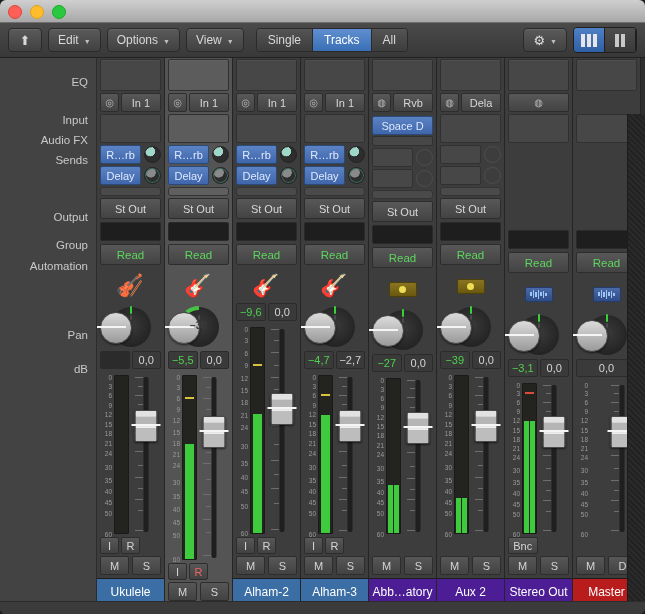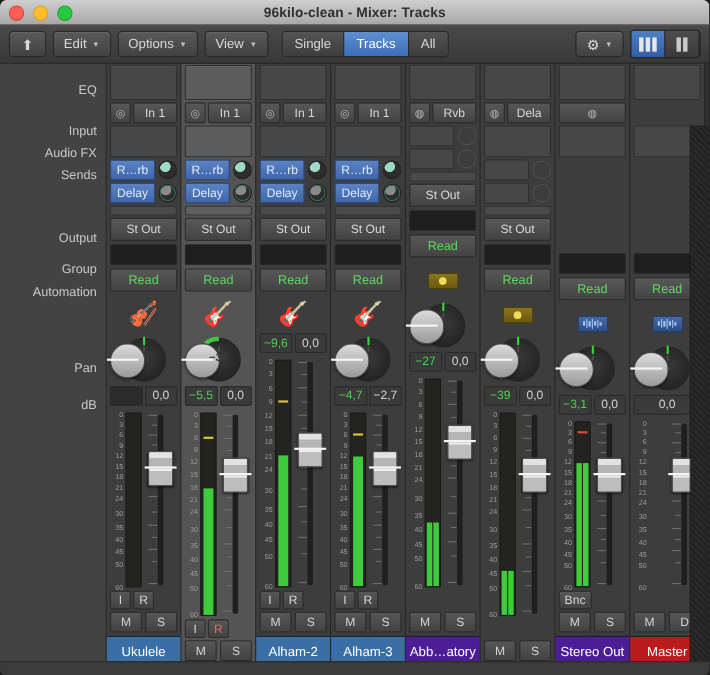--- a/index.html
+++ b/index.html
@@ -159,21 +159,20 @@
 <body>
 
 <div id="app">
 
   <div class="titlebar">
     <div class="traffic">
       <div class="tl r"></div>
       <div class="tl y"></div>
       <div class="tl g"></div>
     </div>
-    <div class="title">96kilo-clean - Mixer: Tracks</div>
   </div>
 
   <div class="toolbar">
     <div class="tbtn uparrow">⬆</div>
     <div class="tbtn">
       <span>Edit</span>
       <span class="caret">▼</span>
     </div>
     <div class="tbtn">
       <span>Options</span>
@@ -591,20 +590,24 @@
           <div class="namebtn blue">Alham-3</div>
         <div class="underplain"></div>
         <div class="underbar"></div>
         </div>
         <div class="strip">
           <div class="slot eqslot"></div>
           <div class="row">
             <div class="inbtn circ">◍</div>
             <div class="inbtn txt">Rvb</div>
           </div>
+          <div style="margin-top:2px">
+            <div class="fxbtn">Space D</div>
+            <div class="fxfill"></div>
+          </div>
           <div class="sendrow">
               <div class="sendbtn empty"></div>
               <div class="knobempty"></div>
             </div>
           <div class="sendrow">
               <div class="sendbtn empty"></div>
               <div class="knobempty"></div>
             </div>
           <div class="sendbar"></div>
           <div class="wbtn">St Out</div>
@@ -764,20 +767,21 @@
             <div class="cap" style="top:22%"></div>
           </div>
         </div>
           <div class="irrow">
             <div class="sqbtn ghost"></div>
           </div>
           <div class="msrow">
           <div class="sqbtn">M</div>
           <div class="sqbtn">S</div>
         </div>
+          <div class="namebtn olive">Aux 2</div>
         <div class="underplain"></div>
         <div class="underbar"></div>
         </div>
         <div class="strip">
           <div class="slot eqslot"></div>
            <div class="row">
              <div class="inbtn txt" style="font-size:10px;color:#b9b9b9;">◍</div>
           </div>
           <div class="fxslot"></div>
           <div style="height:63px"></div>

